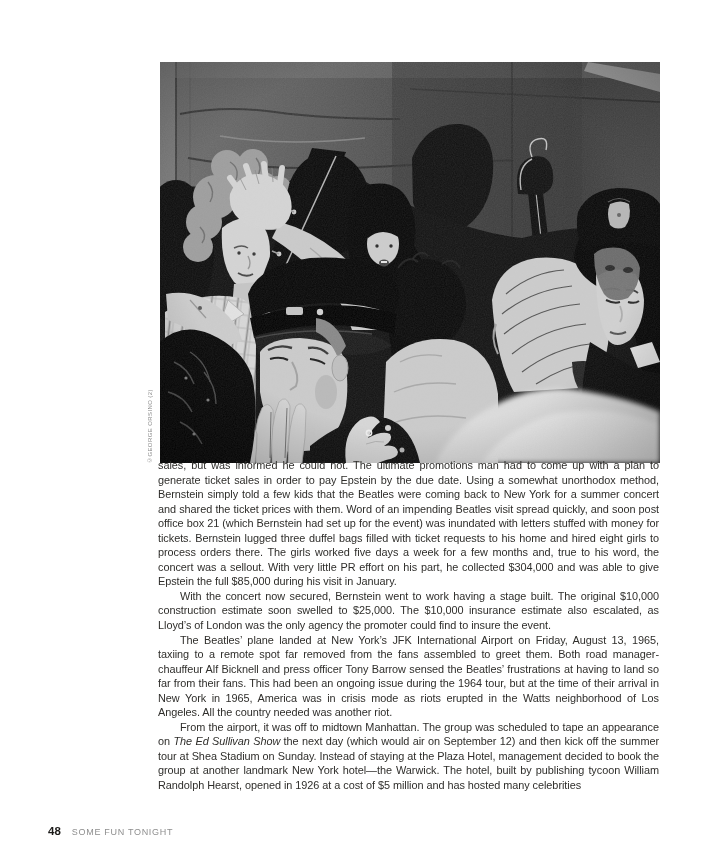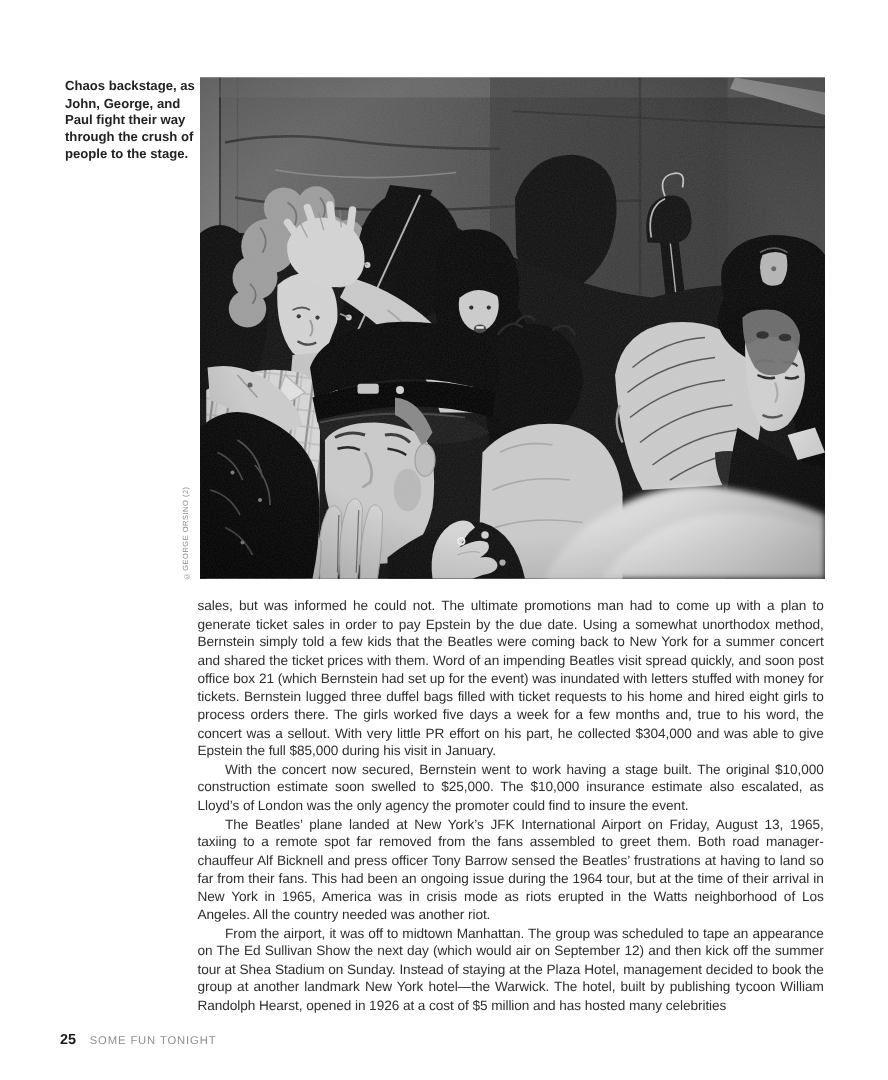--- a/index.html
+++ b/index.html
@@ -21,45 +21,38 @@
   .photo-wrap svg{display:block;width:500px;height:401px;filter:grayscale(1) contrast(1.04);}
   
   .credit{
     position:absolute;left:143px;top:372px;height:91px;width:13px;
     writing-mode:vertical-rl;transform:rotate(180deg);
     font-size:6px;letter-spacing:.4px;color:#8b8b8b;
     display:flex;align-items:center;justify-content:flex-start;white-space:nowrap;
   }
   
   .article{
-    position:absolute;left:158px;top:478px;width:501px;
+    position:absolute;left:158px;top:458px;width:501px;
     font-size:10.9px;line-height:14.55px;color:#2f2e2b;letter-spacing:-.05px;
   }
   .para{margin:0;text-align:justify;}
   .para.indent{text-indent:22px;}
-  .italic{}
+  .italic{font-style:italic;}
   
   .footer{
     position:absolute;left:48px;top:815px;display:flex;align-items:baseline;gap:11px;
   }
   .page-num{font-size:11.5px;font-weight:bold;color:#1c1b19;}
   .running-title{font-size:9px;letter-spacing:.7px;color:#8e8e8e;margin-top:12px;}
 </style>
 </head>
 <body>
 
 <div class="page">
 
-  <div class="caption">
-      <div class="caption-line">Chaos backstage, as</div>
-      <div class="caption-line">John, George, and</div>
-      <div class="caption-line">Paul fight their way</div>
-      <div class="caption-line">through the crush of</div>
-      <div class="caption-line">people to the stage.</div>
-    </div>
 
   <div class="credit">©GEORGE ORSINO (2)</div>
 
   <figure class="photo-wrap" style="margin:0">
     <svg viewBox="0 0 500 401" preserveAspectRatio="none" aria-hidden="true">
       <defs>
         <linearGradient id="wallG" x1="0" y1="0" x2="1" y2="0">
           <stop offset="0" stop-color="#6f6f6f"></stop>
             <stop offset=".33" stop-color="#5c5c5c"></stop>
           <stop offset=".62" stop-color="#474747"></stop>
@@ -298,17 +291,17 @@
   </figure>
 
   <div class="article">
       <p class="para"><span>sales, but was informed he could not. The ultimate promotions man had to come up with a plan to generate ticket sales in order to pay Epstein by the due date. Using a somewhat unorthodox method, Bernstein simply told a few kids that the Beatles were coming back to New York for a summer concert and shared the ticket prices with them. Word of an impending Beatles visit spread quickly, and soon post office box 21 (which Bernstein had set up for the event) was inundated with letters stuffed with money for tickets. Bernstein lugged three duffel bags filled with ticket requests to his home and hired eight girls to process orders there. The girls worked five days a week for a few months and, true to his word, the concert was a sellout. With very little PR effort on his part, he collected $304,000 and was able to give Epstein the full $85,000 during his visit in January.</span></p>
       <p class="para indent"><span>With the concert now secured, Bernstein went to work having a stage built. The original $10,000 construction estimate soon swelled to $25,000. The $10,000 insurance estimate also escalated, as Lloyd’s of London was the only agency the promoter could find to insure the event.</span></p>
       <p class="para indent"><span>The Beatles’ plane landed at New York’s JFK International Airport on Friday, August 13, 1965, taxiing to a remote spot far removed from the fans assembled to greet them. Both road manager-chauffeur Alf Bicknell and press officer Tony Barrow sensed the Beatles’ frustrations at having to land so far from their fans. This had been an ongoing issue during the 1964 tour, but at the time of their arrival in New York in 1965, America was in crisis mode as riots erupted in the Watts neighborhood of Los Angeles. All the country needed was another riot.</span></p>
       <p class="para indent"><span>From the airport, it was off to midtown Manhattan. The group was scheduled to tape an appearance on </span><span class="italic">The Ed Sullivan Show</span><span> the next day (which would air on September 12) and then kick off the summer tour at Shea Stadium on Sunday. Instead of staying at the Plaza Hotel, management decided to book the group at another landmark New York hotel—the Warwick. The hotel, built by publishing tycoon William Randolph Hearst, opened in 1926 at a cost of $5 million and has hosted many celebrities</span></p>
     </div>
 
   <div class="footer">
-    <span class="page-num">25</span>
+    <span class="page-num">48</span>
     <span class="running-title">SOME FUN TONIGHT</span>
   </div>
 
 </div>
 
 </body></html>

